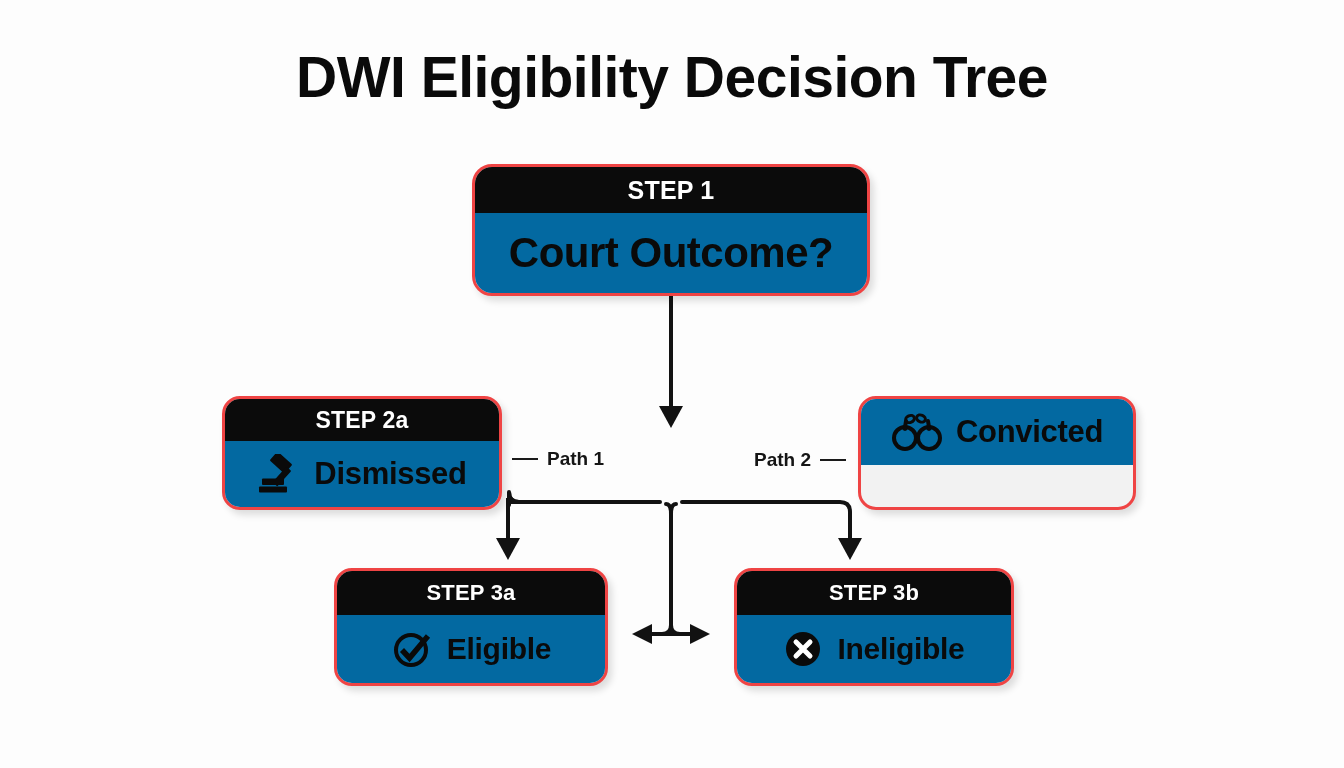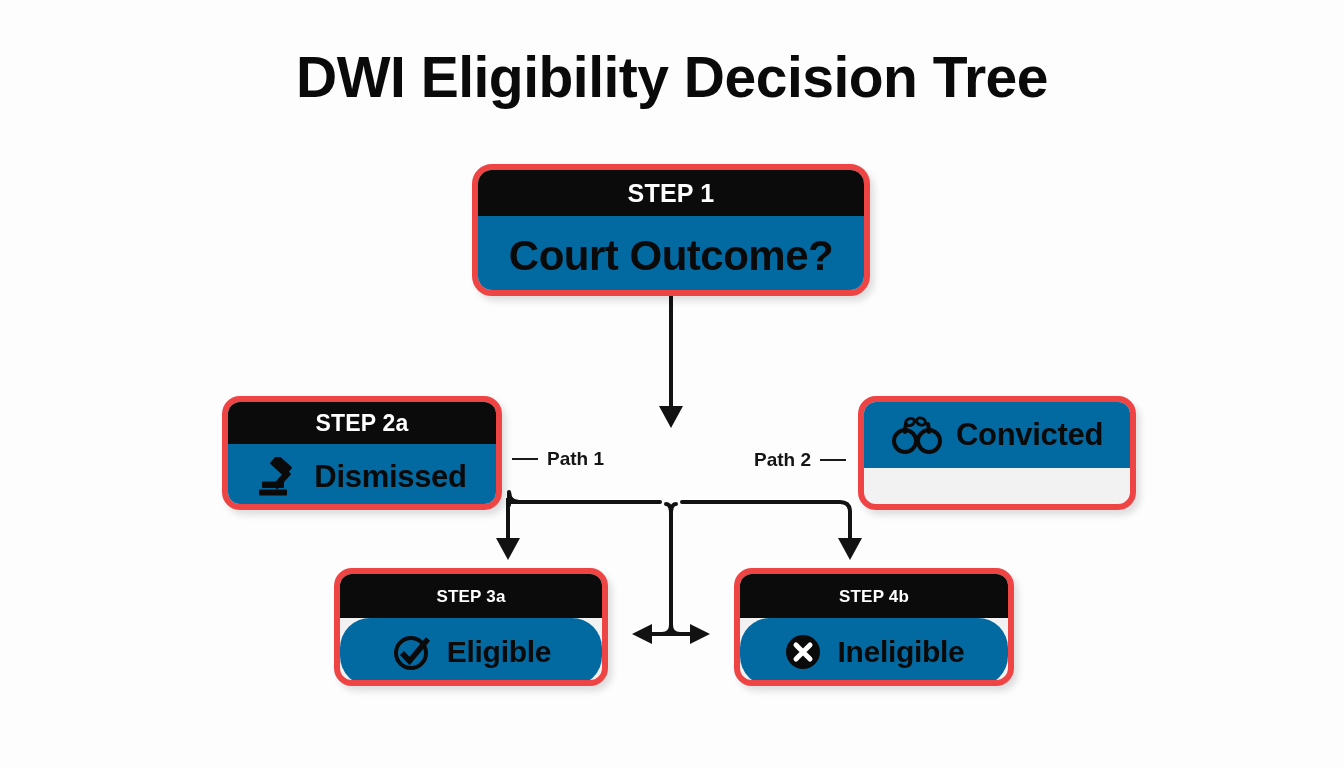--- a/index.html
+++ b/index.html
@@ -32,21 +32,21 @@
     letter-spacing: -0.5px;
     color: #0a0a0a;
     font-family: "Liberation Sans", sans-serif;
     white-space: nowrap;
   }
 
   
   .node {
     position: absolute;
     box-sizing: border-box;
-    border: 6px solid #ef4444;
+    border: 3px solid #ef4444;
     border-radius: 18px;
     background: #f2f2f2;
     overflow: hidden;
     box-shadow: 4px 5px 7px rgba(0,0,0,0.13);
   }
   .node .hdr {
     background: #0b0b0b;
     color: #ffffff;
     text-align: center;
     font-weight: bold;
@@ -81,22 +81,22 @@
 
   
   #node-step2a { left: 222px; top: 396px; width: 280px; height: 114px; }
   #node-step2b { left: 858px; top: 396px; width: 278px; height: 114px; }
   .lvl2 .hdr { height: 42px; font-size: 23px; }
   .lvl2 .body { height: 66px; font-size: 31px; gap: 13px; letter-spacing: -0.3px; }
 
   
   #node-step3a { left: 334px; top: 568px; width: 274px; height: 118px; }
   #node-step3b { left: 734px; top: 568px; width: 280px; height: 118px; }
-  .lvl3 .hdr { height: 44px; font-size: 17px; }
-  .lvl3 .body { height: 68px; font-size: 30px; gap: 14px; letter-spacing: -0.3px; border-radius: 30px; }
+  .lvl3 .hdr { height: 44px; font-size: 22px; }
+  .lvl3 .body { height: 68px; font-size: 30px; gap: 14px; letter-spacing: -0.3px; }
 
   
   #wires {
     position: absolute;
     left: 0;
     top: 0;
     width: 1344px;
     height: 768px;
     pointer-events: none;
   }
@@ -221,21 +221,21 @@
         <svg width="42" height="42" viewBox="0 0 42 42" aria-hidden="true">
           <circle cx="20" cy="22" r="15" fill="none" stroke="#0a0a0a" stroke-width="4"></circle>
           <path d="M11 22 L18.5 30 L37 8" fill="none" stroke="#0a0a0a" stroke-width="5.5" stroke-linecap="butt" stroke-linejoin="miter"></path>
         </svg>
       </span>
       <span class="lbl">Eligible</span>
     </div>
   </div>
 
   <div class="node lvl3" id="node-step3b">
-    <div class="hdr">STEP 4b</div>
+    <div class="hdr">STEP 3b</div>
     <div class="body">
       <span class="ico">
         <svg width="40" height="40" viewBox="0 0 40 40" aria-hidden="true">
           <circle cx="20" cy="20" r="17" fill="#0a0a0a"></circle>
           <path d="M13 13 L27 27 M27 13 L13 27" stroke="#ffffff" stroke-width="5" stroke-linecap="round"></path>
         </svg>
       </span>
       <span class="lbl">Ineligible</span>
     </div>
   </div>

